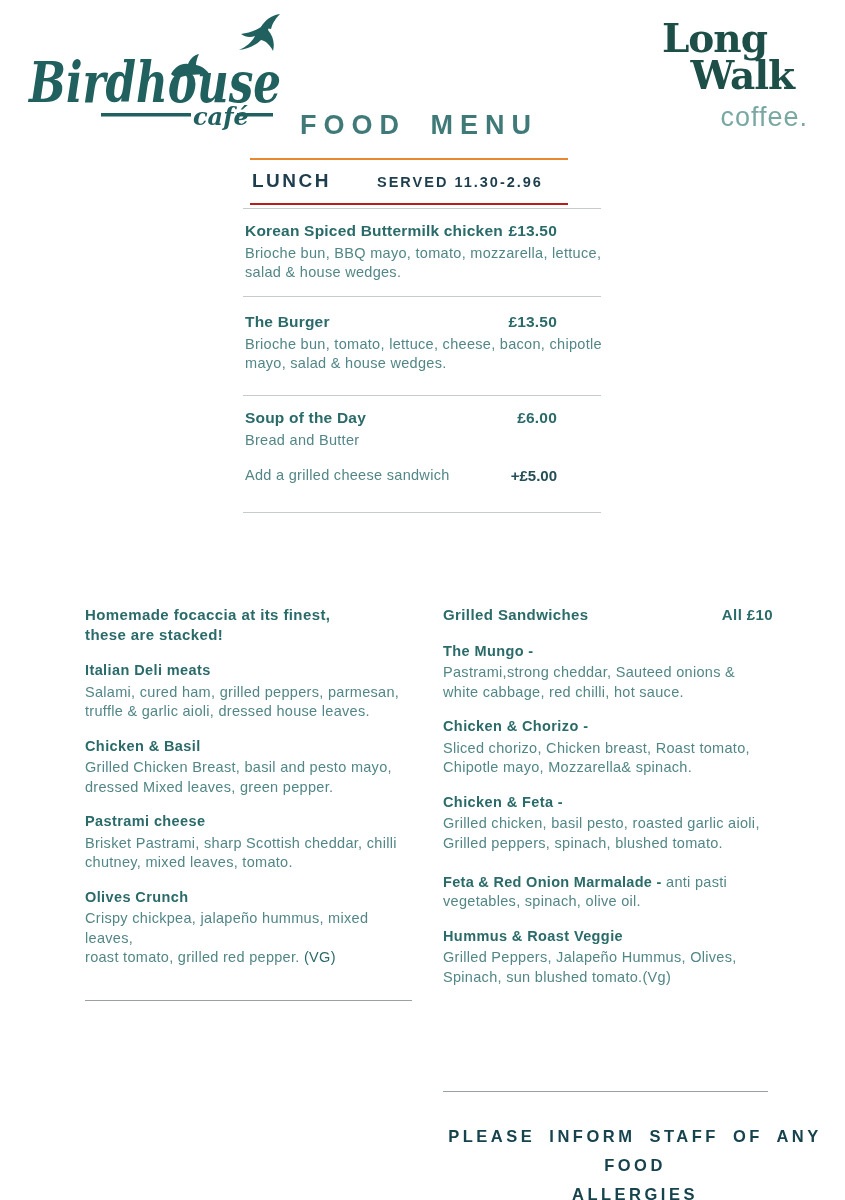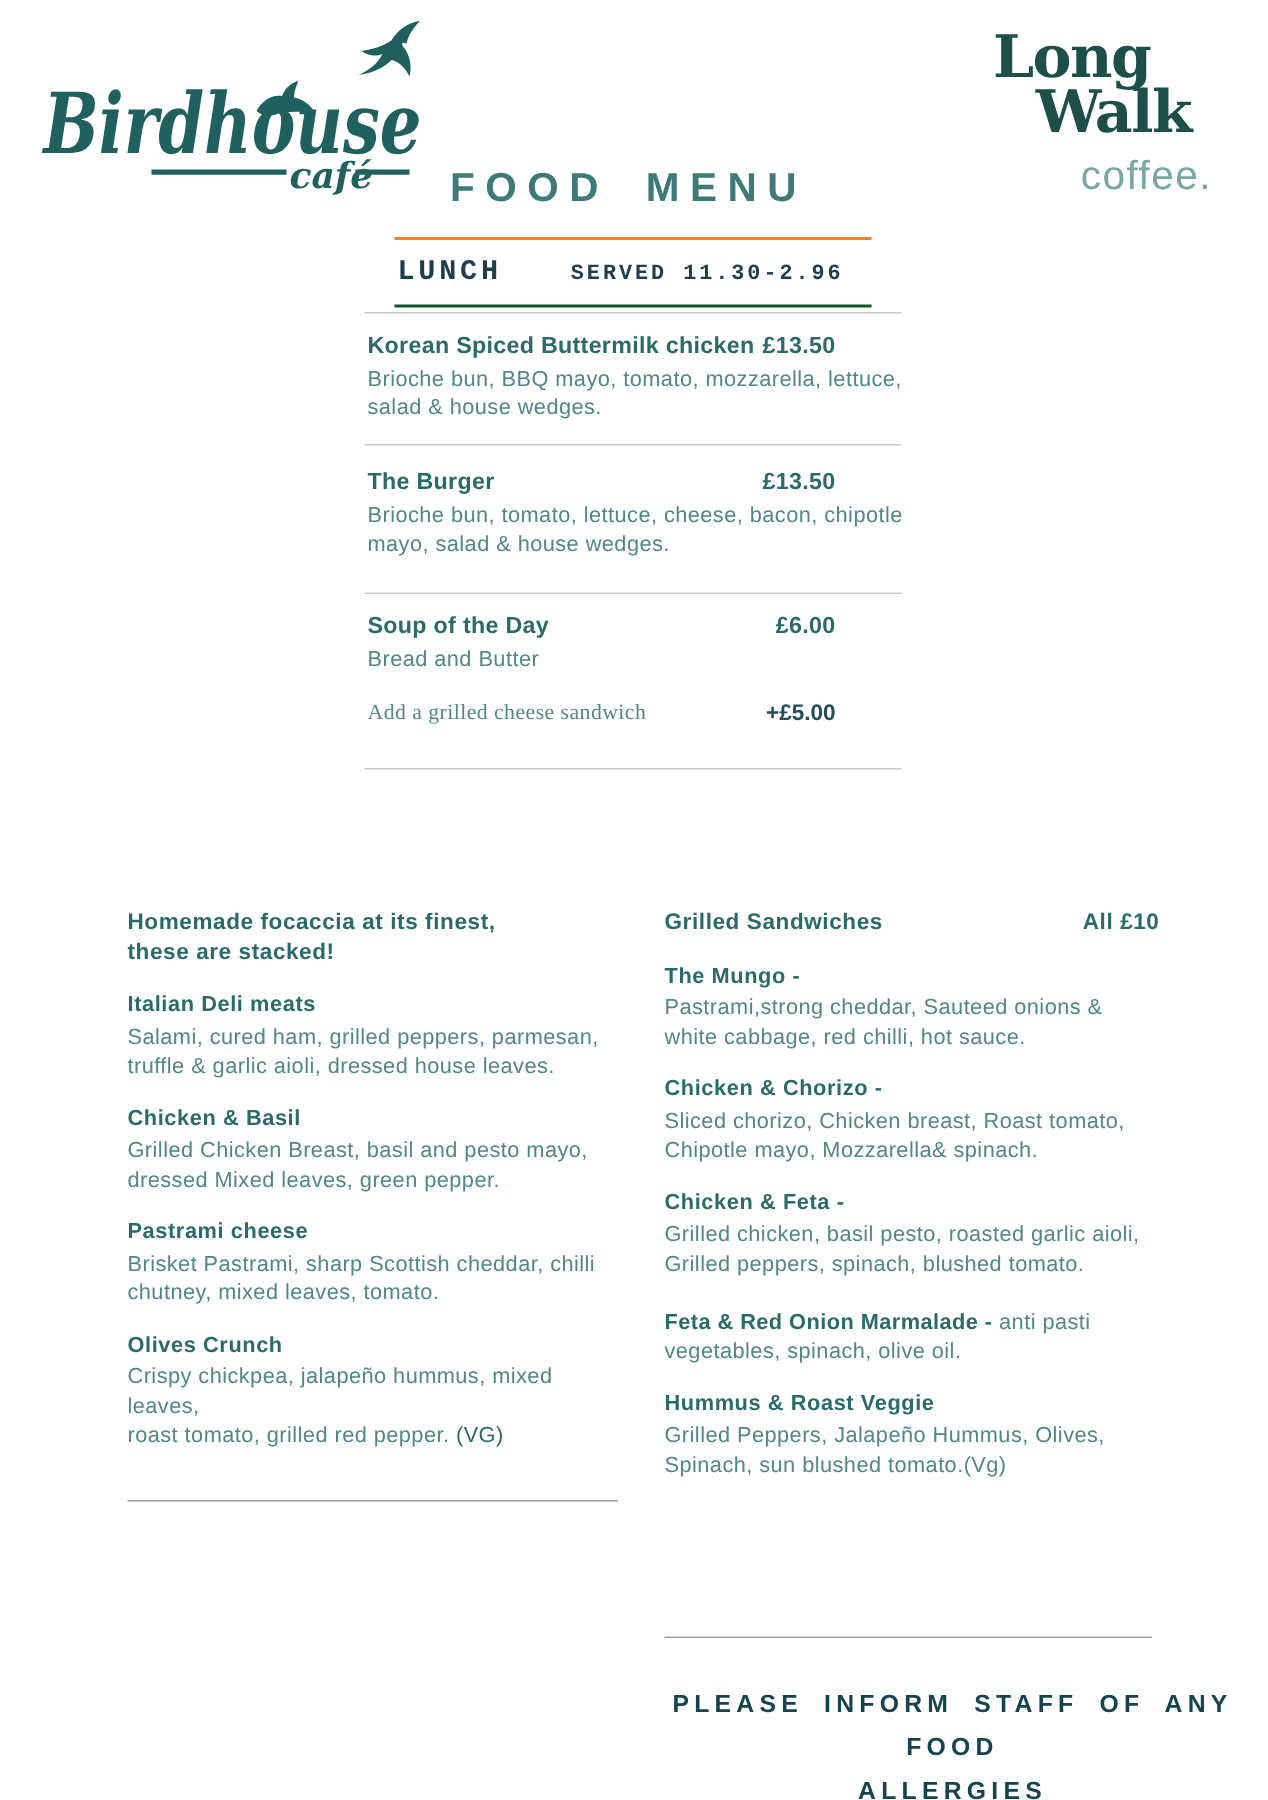--- a/index.html
+++ b/index.html
@@ -20,23 +20,23 @@
     color:#1d4f48;font-size:39px;line-height:37px;letter-spacing:-1px;
   }
   .longwalk .lw-line1{padding-right:42px;}
   .longwalk .lw-line2{padding-right:15px;}
   .longwalk .lw-coffee{
     font-family:"Liberation Sans", sans-serif;font-weight:normal;
     color:#79a8a2;font-size:27px;letter-spacing:1px;padding-top:5px;padding-right:1px;
   }
   
   .lunch-box{
-    position:absolute;left:263px;top:158px;width:314px;
-    border-top:2px solid #e8872d;border-bottom:2px solid #14532d;
-    padding:10px 2px 11px 2px;display:flex;align-items:baseline;font-family:Liberation Mono, monospace;
+    position:absolute;left:250px;top:158px;width:314px;
+    border-top:2px solid #e8872d;border-bottom:2px solid #b91c1c;
+    padding:10px 2px 11px 2px;display:flex;align-items:baseline;
   }
   .lunch-label{font-size:19px;font-weight:bold;letter-spacing:2.5px;color:#1e3d4d;}
   .served-label{font-size:14.5px;font-weight:bold;letter-spacing:2px;color:#1e3d4d;margin-left:46px;}
   
   .hr{position:absolute;border-top:1.5px solid #c8cbcc;height:0;}
   .hr-a{left:243px;top:208px;width:358px;}
   .hr-b{left:243px;top:296px;width:358px;}
   .hr-c{left:243px;top:395px;width:358px;}
   .hr-d{left:243px;top:512px;width:358px;}
   .hr-left{left:85px;top:1000px;width:327px;border-top:1px solid #9aa0a3;}
@@ -44,21 +44,21 @@
   
   .lunch-item{position:absolute;left:245px;width:358px;}
   .li-1{top:222px;}
   .li-2{top:313px;}
   .li-3{top:409px;}
   .item-head{display:flex;justify-content:space-between;width:312px;
     font-weight:bold;font-size:15.5px;color:#2a6b6a;letter-spacing:0.2px;}
   .item-desc{margin-top:4px;font-size:14.5px;color:#538687;letter-spacing:0.3px;
     line-height:19px;white-space:pre-line;}
   .addon-row{position:absolute;left:245px;top:467px;width:312px;display:flex;justify-content:space-between;}
-  .addon-name{font-size:14.5px;color:#538687;letter-spacing:0.3px;font-family:Liberation Serif, serif;}
+  .addon-name{font-size:14.5px;color:#538687;letter-spacing:0.3px;}
   .addon-price{font-weight:bold;font-size:15px;color:#234f55;}
   
   .col{position:absolute;top:605px;}
   .col-left{left:85px;width:332px;}
   .col-right{left:443px;width:330px;}
   .col-head{display:flex;justify-content:space-between;
     font-weight:bold;font-size:15px;color:#2a6b6a;letter-spacing:0.4px;line-height:19.5px;}
   .col-sub{font-weight:bold;font-size:15px;color:#2a6b6a;letter-spacing:0.4px;
     line-height:19.5px;white-space:pre-line;}
   .menu-block{margin-top:15px;}

